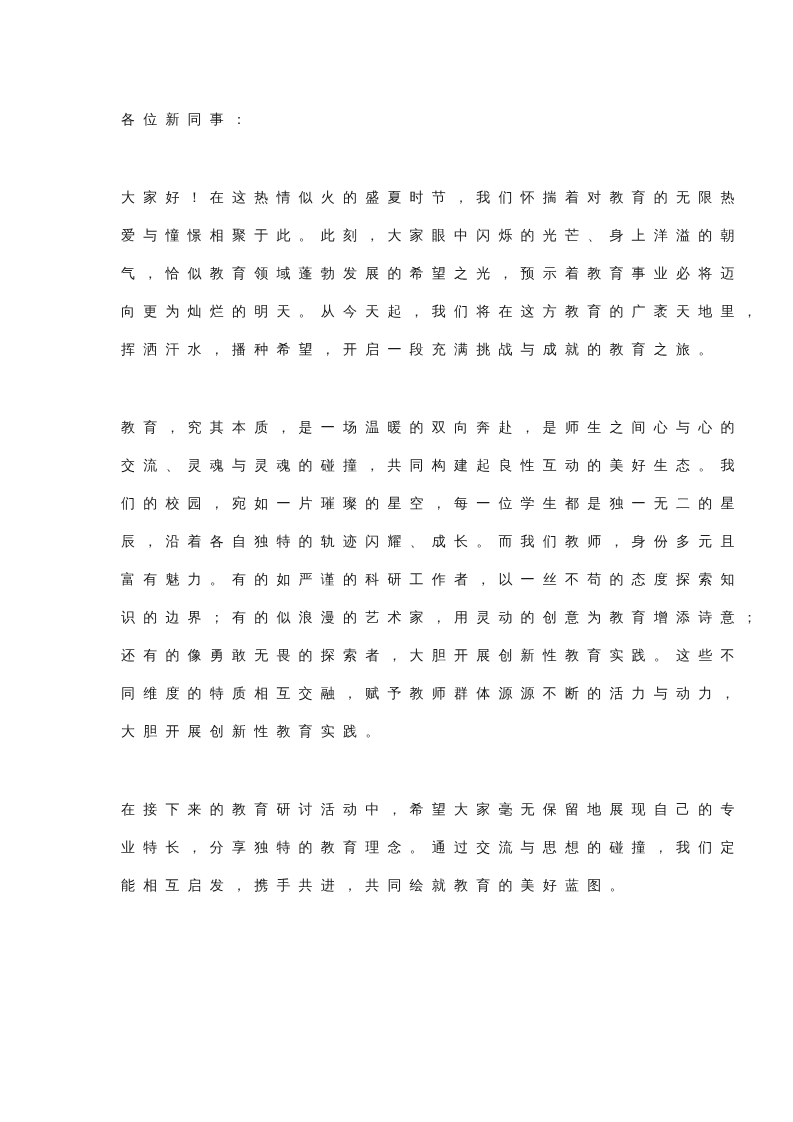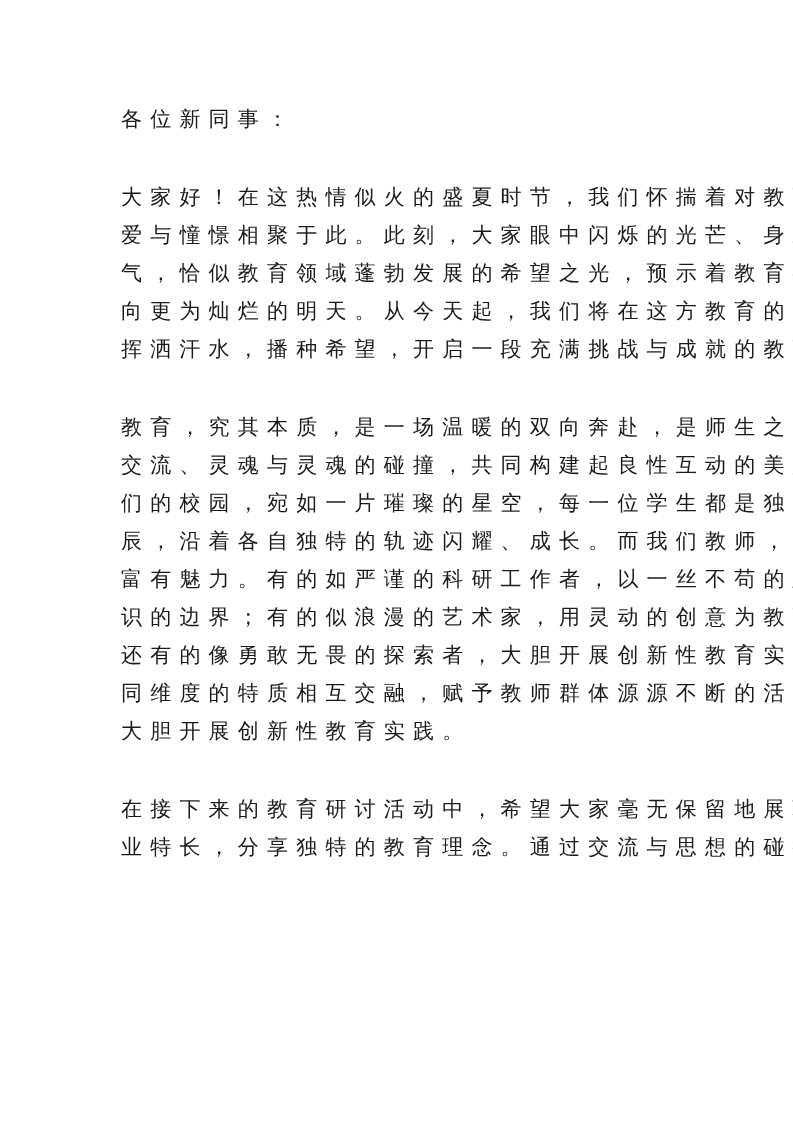--- a/index.html
+++ b/index.html
@@ -8,21 +8,21 @@
     position: absolute;
     left: 121px;
     top: 100px;
     width: 560px;
     font-family: "DejaVu Serif", "Liberation Serif", serif;
     color: #1a1a1a;
   }
   .line {
     height: 38px;
     line-height: 38px;
-    font-size: 21px;
+    font-size: 14px;
     white-space: nowrap;
     letter-spacing: 8.2px;
   }
   .para { margin: 0; }
   .greeting { margin-bottom: 40px; }
   .para + .para { margin-top: 40px; }
 </style>
 </head>
 <body>
 
@@ -47,14 +47,15 @@
     <div class="line">富有魅力。有的如严谨的科研工作者，以一丝不苟的态度探索知</div>
     <div class="line">识的边界；有的似浪漫的艺术家，用灵动的创意为教育增添诗意；</div>
     <div class="line">还有的像勇敢无畏的探索者，大胆开展创新性教育实践。这些不</div>
     <div class="line">同维度的特质相互交融，赋予教师群体源源不断的活力与动力，</div>
     <div class="line">大胆开展创新性教育实践。</div>
   </div>
 
   <div class="para">
     <div class="line">在接下来的教育研讨活动中，希望大家毫无保留地展现自己的专</div>
     <div class="line">业特长，分享独特的教育理念。通过交流与思想的碰撞，我们定</div>
+    <div class="line">能相互启发，携手共进，共同绘就教育的美好蓝图。</div>
   </div>
 </div>
 
 </body></html>

